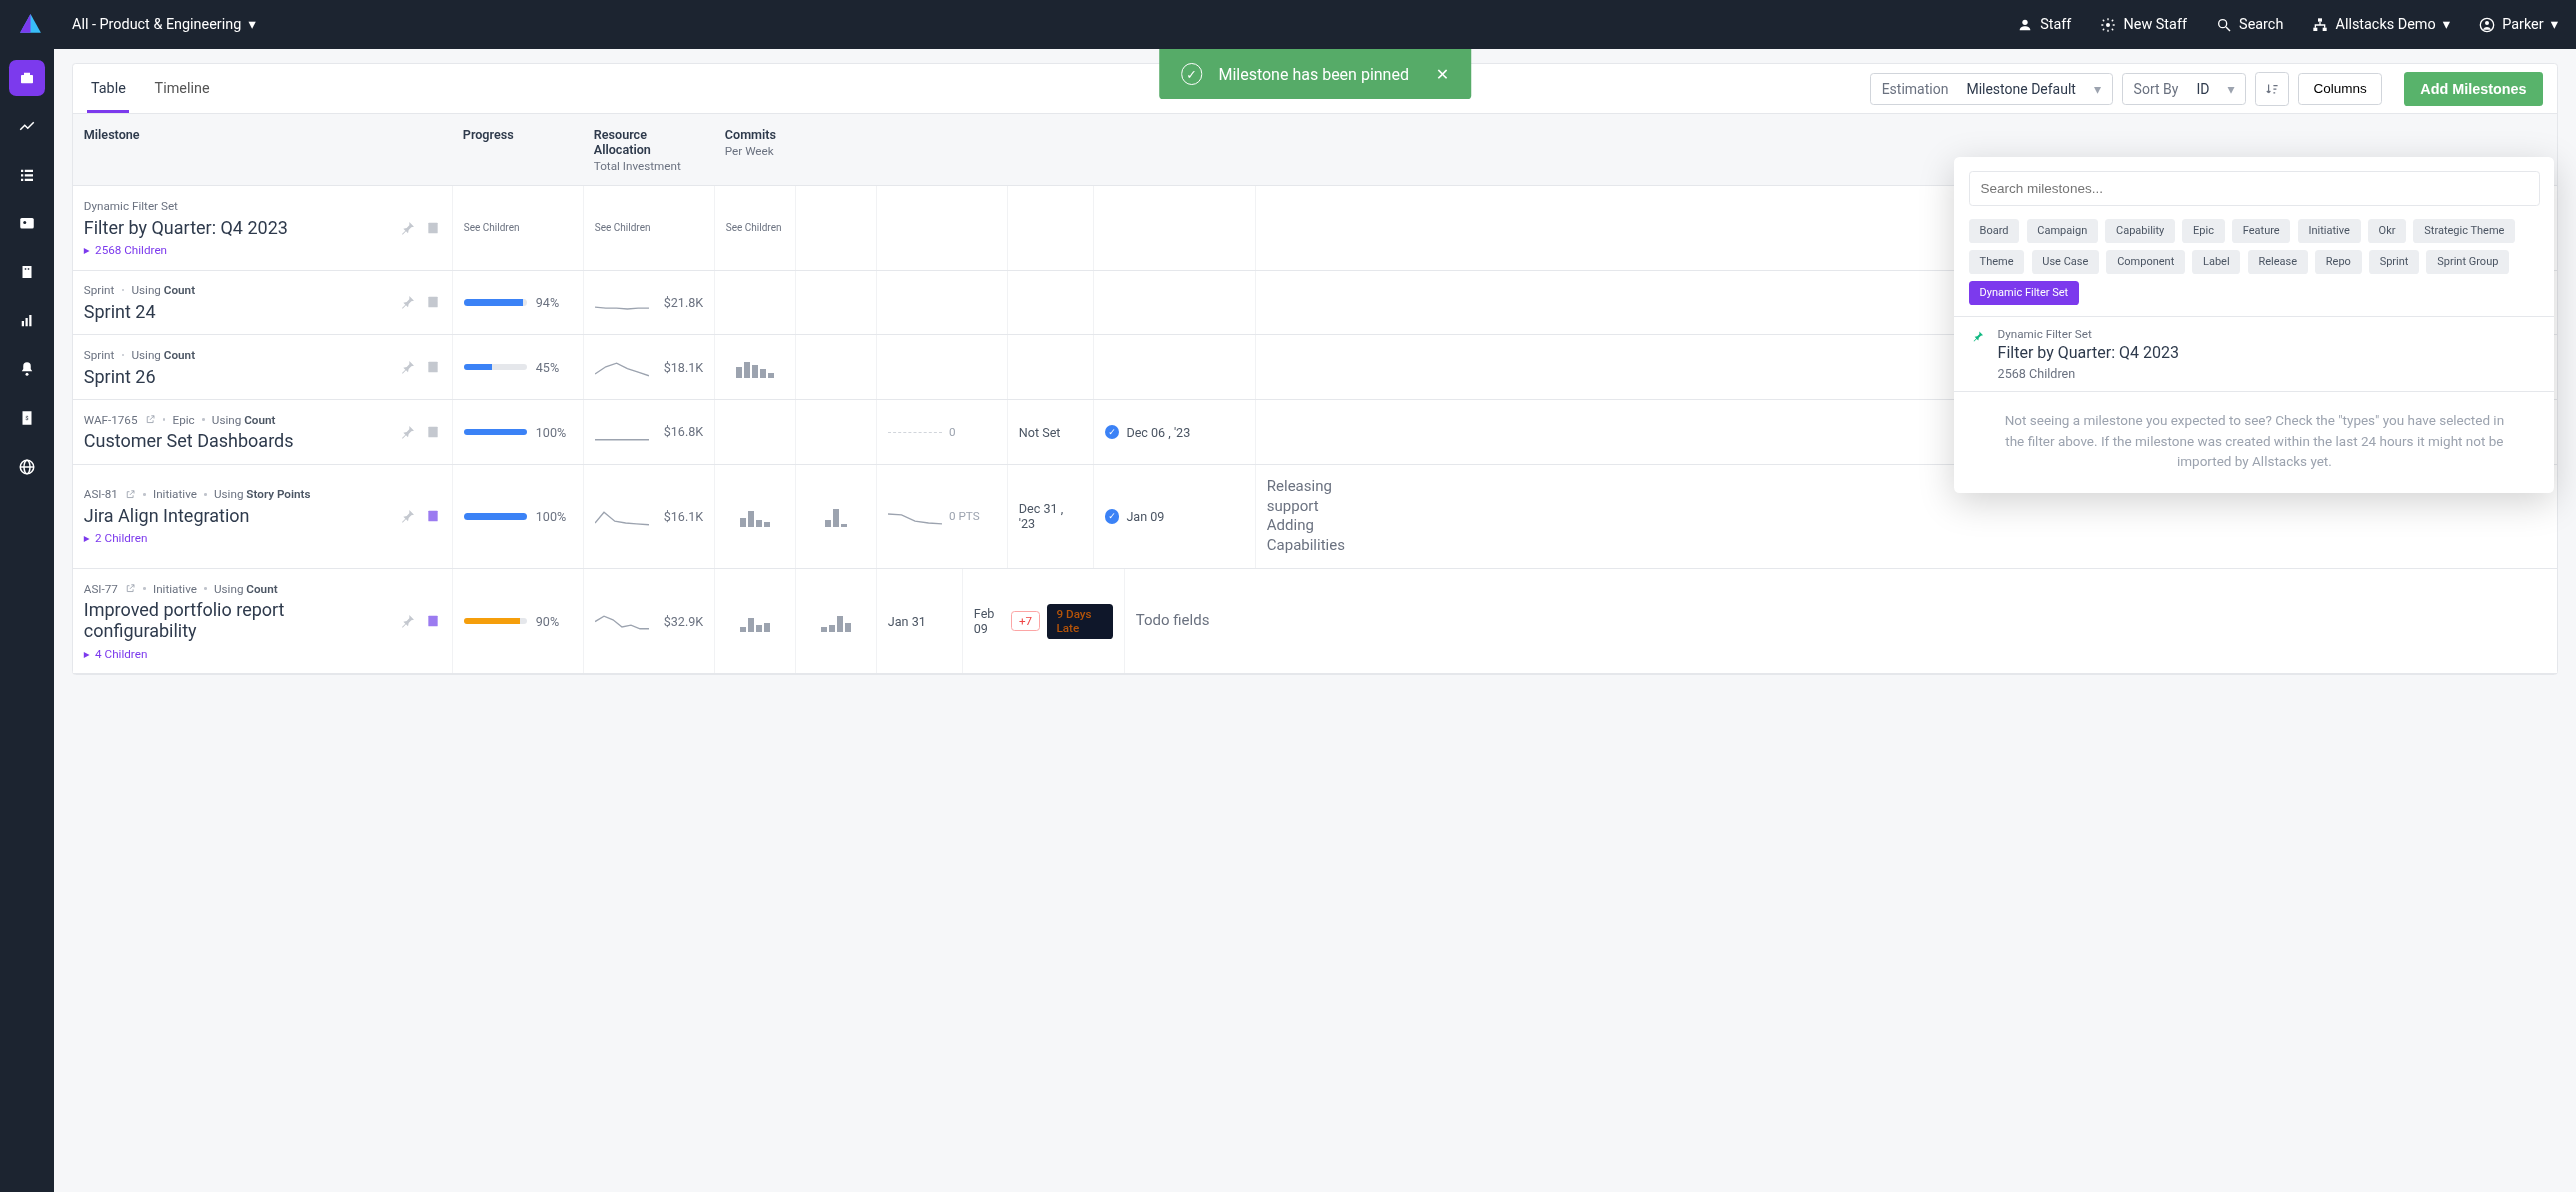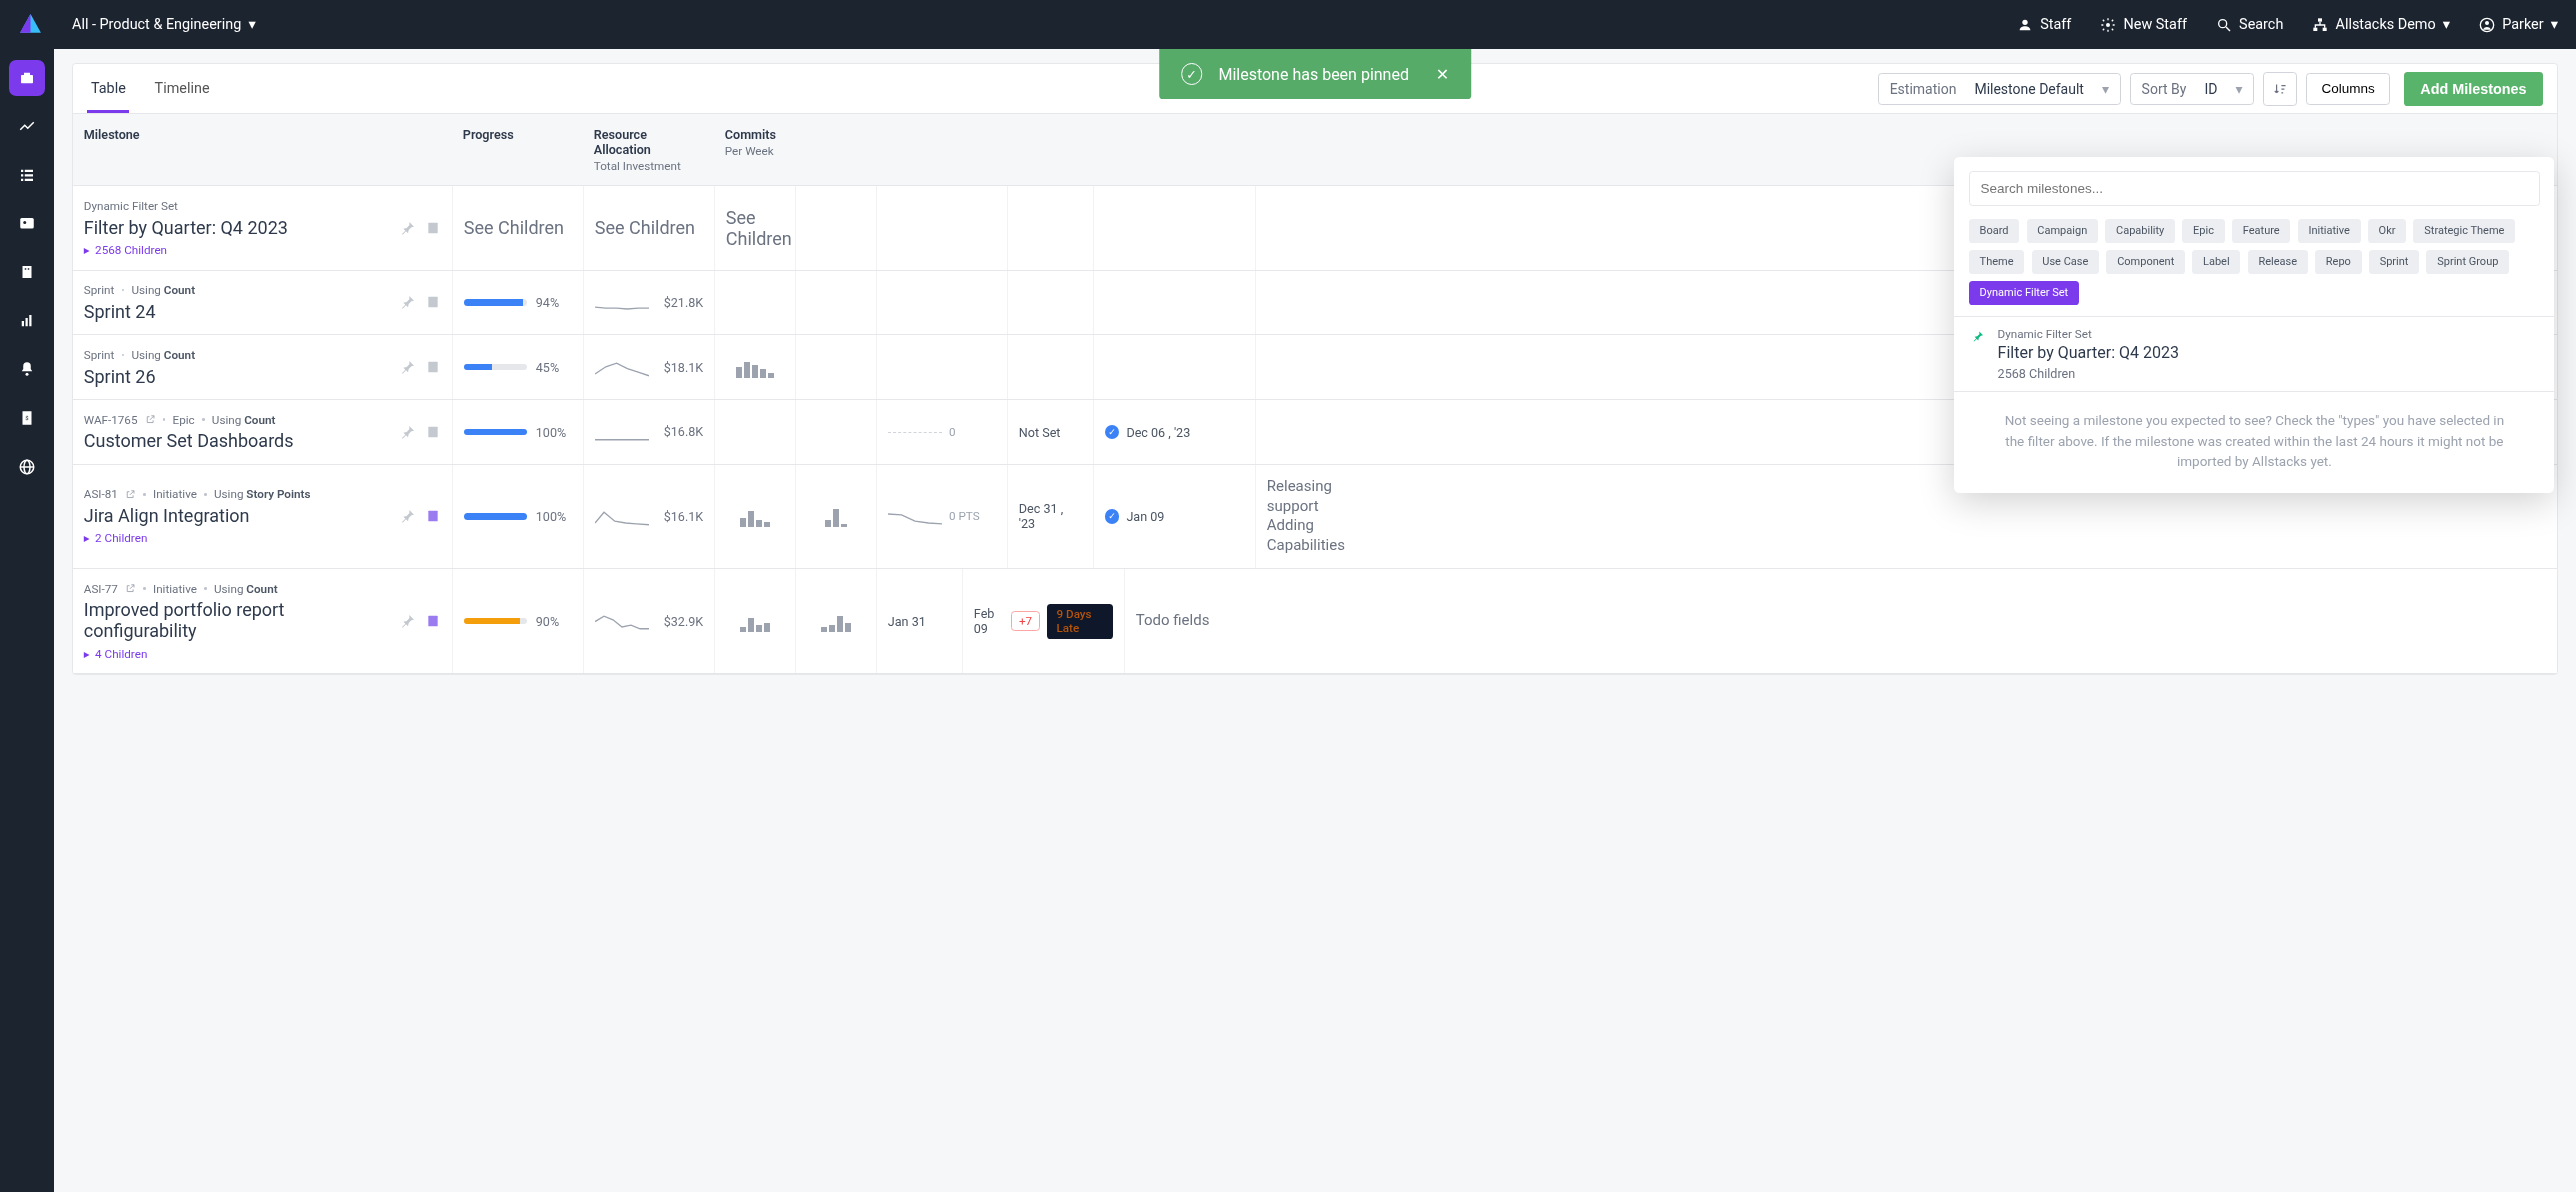--- a/index.html
+++ b/index.html
@@ -36,21 +36,21 @@
   .tab.active { color: #2e3a4c; }
   .tab.active::after { content: ""; position: absolute; left: 0; right: 0; bottom: -0.9px; height: 2.7px; background: #7c3aed; }
   .tab:not(.active) { color: #555; }
   .toolbar-spacer { flex: 1; }
   .toolbar-ctrl { border: 0.9px solid #d1d5db; border-radius: 3.6px; padding: 7.2px 10.8px; display: flex; align-items: flex-end; gap: 18px; margin-left: 9px; background: #fff; cursor: pointer; font-size: 14px; }
   .toolbar-ctrl .label { color: #6b7280; }
   .toolbar-ctrl .value { color: #2e3a4c; }
   .toolbar-ctrl .chev { color: #9ca3af; }
   .sort-dir { border: 0.9px solid #d1d5db; border-radius: 3.6px; width: 34px; height: 34px; display: flex; align-items: center; justify-content: center; margin-left: 9px; cursor: pointer; }
   .btn-columns { border: 0.9px solid #d1d5db; background: #fff; border-radius: 3.6px; padding: 7.2px 14.4px; margin-left: 9px; font-size: 13.5px; cursor: pointer; }
-  .btn-add { background: #58b36b; color: #fff; border: none; border-radius: 3.6px; padding: 9px 16px; margin-left: 14px; font-size: 14.4px; font-weight: 600; cursor: pointer; }
+  .btn-add { background: #58b36b; color: #fff; border: none; border-radius: 3.6px; padding: 9px 16px; margin-left: 22px; font-size: 14.4px; font-weight: 600; cursor: pointer; }
   
   
   .thead { display: flex; background: #f6f7f9; border-bottom: 0.9px solid #e5e7eb; }
   .th { padding: 12.6px 10.8px; font-weight: 600; font-size: 12.6px; color: #2e3a4c; }
   .th .sub { display: block; font-weight: 400; color: #6b7280; font-size: 11.7px; margin-top: 1.8px; }
   .col-milestone { width: 379px; }
   .col-progress { width: 131px; }
   .col-resource { width: 131px; }
   .col-commits { width: 81px; }
   .col-prs { width: 81px; }
@@ -70,21 +70,21 @@
   .ms-name { font-size: 18px; color: #2e3a4c; margin-top: 3.6px; }
   .ms-children { color: #7c3aed; font-size: 11.7px; margin-top: 5.4px; display: flex; align-items: center; gap: 5.4px; cursor: pointer; }
   .ms-actions { position: absolute; right: 10.8px; top: 50%; transform: translateY(-50%); display: flex; gap: 9px; }
   .ms-pin, .ms-note { width: 16px; height: 16px; cursor: pointer; }
   .pin-ico { fill: #c4c8cf; }
   .note-ico { fill: #c4c8cf; }
   .note-ico.purple { fill: #9b7bf0; }
   
   .col-milestone-cell { position: relative; width: 379px; padding-right: 63px; }
   
-  .see-children { color: #6b7280; font-size: 18px; }
+  .see-children { color: #6b7280; font-size: 10px; }
   
   .progress-wrap { display: flex; align-items: center; gap: 9px; }
   .pbar { width: 63px; height: 6.3px; background: #e5e7eb; border-radius: 3.6px; overflow: hidden; }
   .pbar .fill { height: 100%; background: #3b82f6; }
   .pbar .fill.orange { background: #f59e0b; }
   .pval { color: #6b7280; font-size: 12.6px; }
   
   .res-wrap { display: flex; align-items: center; gap: 9px; }
   .spark { width: 54px; height: 23.4px; }
   .res-val { color: #6b7280; font-size: 12.6px; margin-left: auto; }

